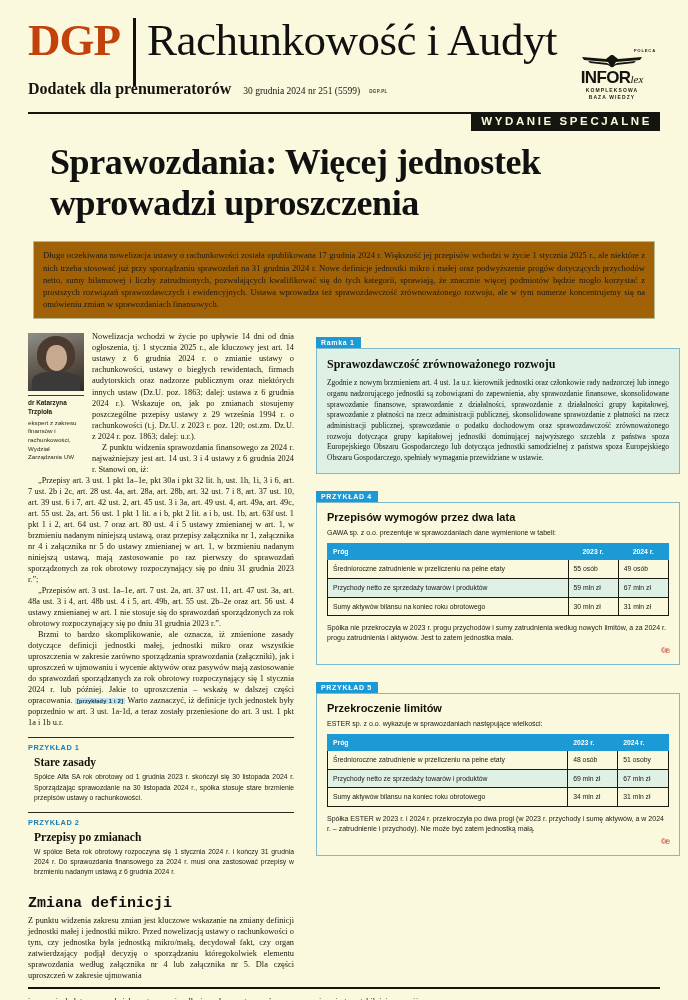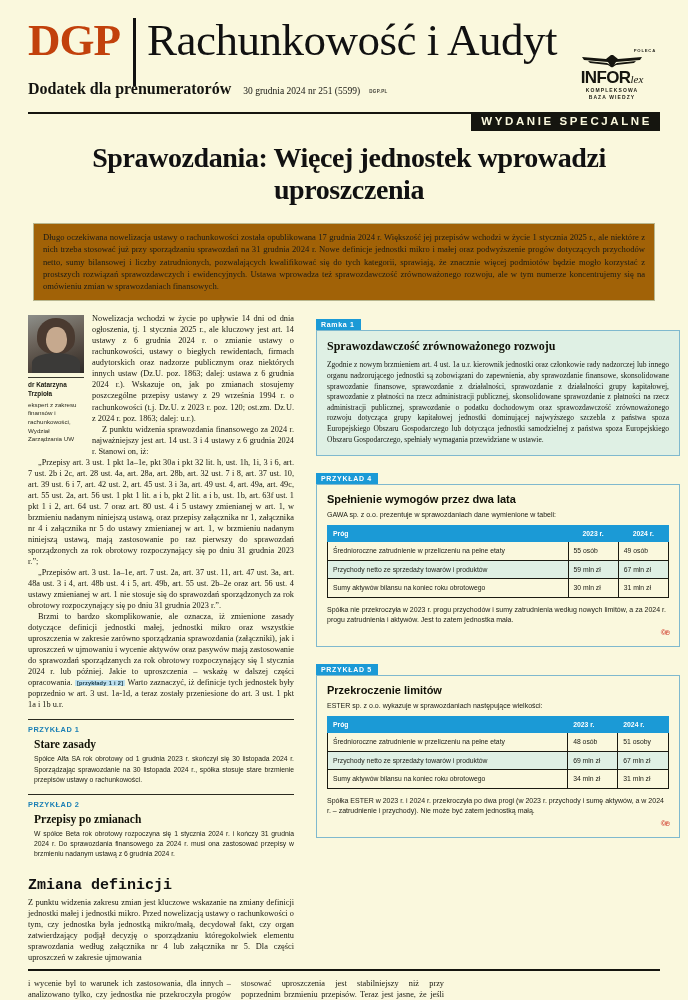--- a/index.html
+++ b/index.html
@@ -154,26 +154,25 @@
     font-size: 11.5px;
     letter-spacing: 2.6px;
     padding: 2px 8px 3px 10px;
     line-height: 1;
   }
 
   
   .headline {
     font-family: "Liberation Serif", serif;
     font-weight: bold;
-    font-size: 28px;
+    font-size: 36px;
     line-height: 1.13;
     letter-spacing: -0.4px;
-    margin: 14px 0 0 10px;
+    margin: 14px 0 0 22px;
     color: #111;
-    text-align: center;
   }
 
   
   .lead-box {
     margin: 18px 5px 0 5px;
     border: 1px solid #b9b78f;
     background: #a16207;
     padding: 7px 9px 8px 9px;
     font-size: 8.6px;
     line-height: 1.42;
@@ -517,21 +516,21 @@
         <div class="panel-tab">Ramka 1</div>
         <div class="panel-box green">
           <div class="panel-title">Sprawozdawczość zrównoważonego rozwoju</div>
           <div class="panel-body">Zgodnie z nowym brzmieniem art. 4 ust. 1a u.r. kierownik jednostki oraz członkowie rady nadzorczej lub innego organu nadzorującego jednostki są zobowiązani do zapewnienia, aby sprawozdanie finansowe, skonsolidowane sprawozdanie finansowe, sprawozdanie z działalności, sprawozdanie z działalności grupy kapitałowej, sprawozdanie z płatności na rzecz administracji publicznej, skonsolidowane sprawozdanie z płatności na rzecz administracji publicznej, sprawozdanie o podatku dochodowym oraz sprawozdawczość zrównoważonego rozwoju dotycząca grupy kapitałowej jednostki dominującej najwyższego szczebla z państwa spoza Europejskiego Obszaru Gospodarczego lub dotycząca jednostki samodzielnej z państwa spoza Europejskiego Obszaru Gospodarczego, spełniały wymagania przewidziane w ustawie.</div>
         </div>
       </div>
 
       <div class="panel">
         <div class="panel-tab">PRZYKŁAD 4</div>
         <div class="panel-box ivory">
-          <div class="panel-title sans">Spełnienie wymogów przez dwa lata</div>
+          <div class="panel-title sans">Przepisów wymogów przez dwa lata</div>
           <div class="panel-intro">GAWA sp. z o.o. prezentuje w sprawozdaniach dane wymienione w tabeli:</div>
           <table class="data">
             <thead>
               <tr>
                 <th class="left">Próg</th>
                 <th>2023 r.</th>
                 <th>2024 r.</th>
               </tr>
             </thead>
             <tbody>

